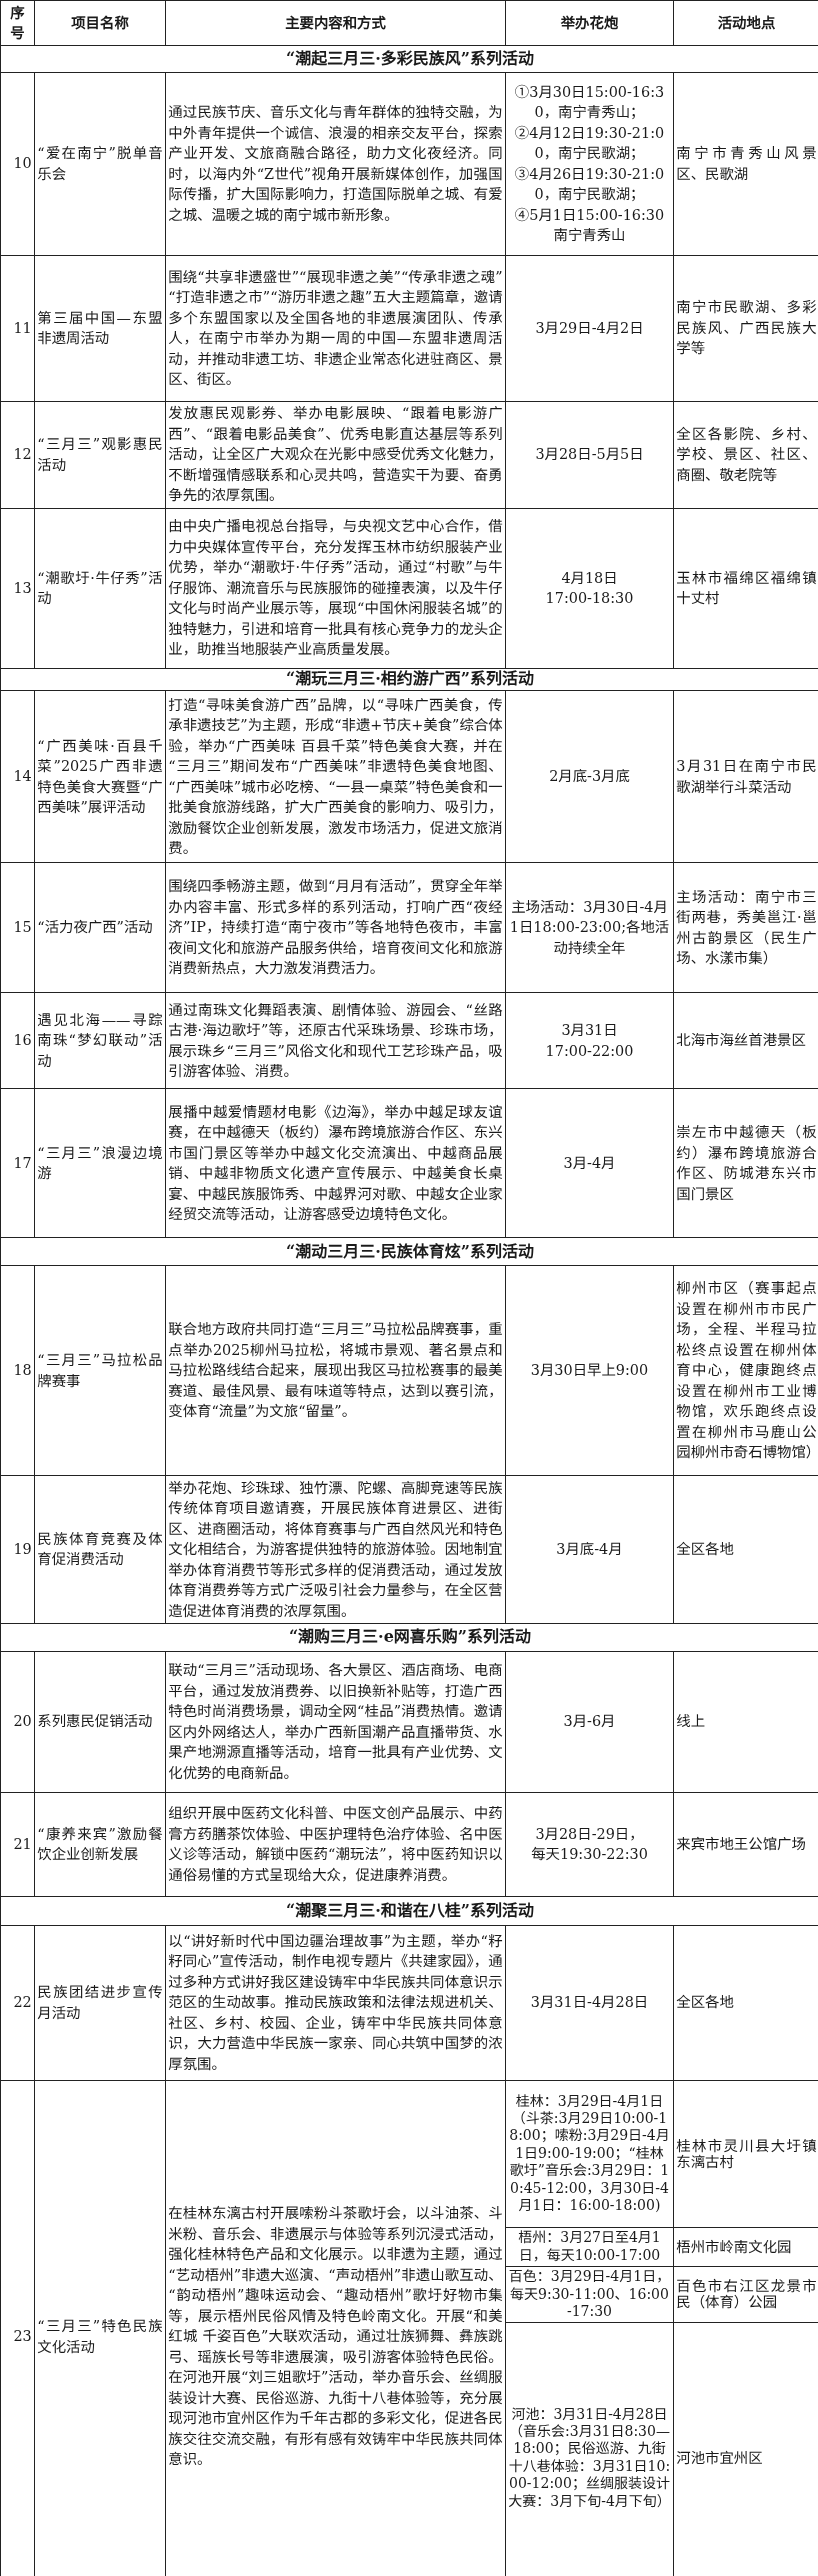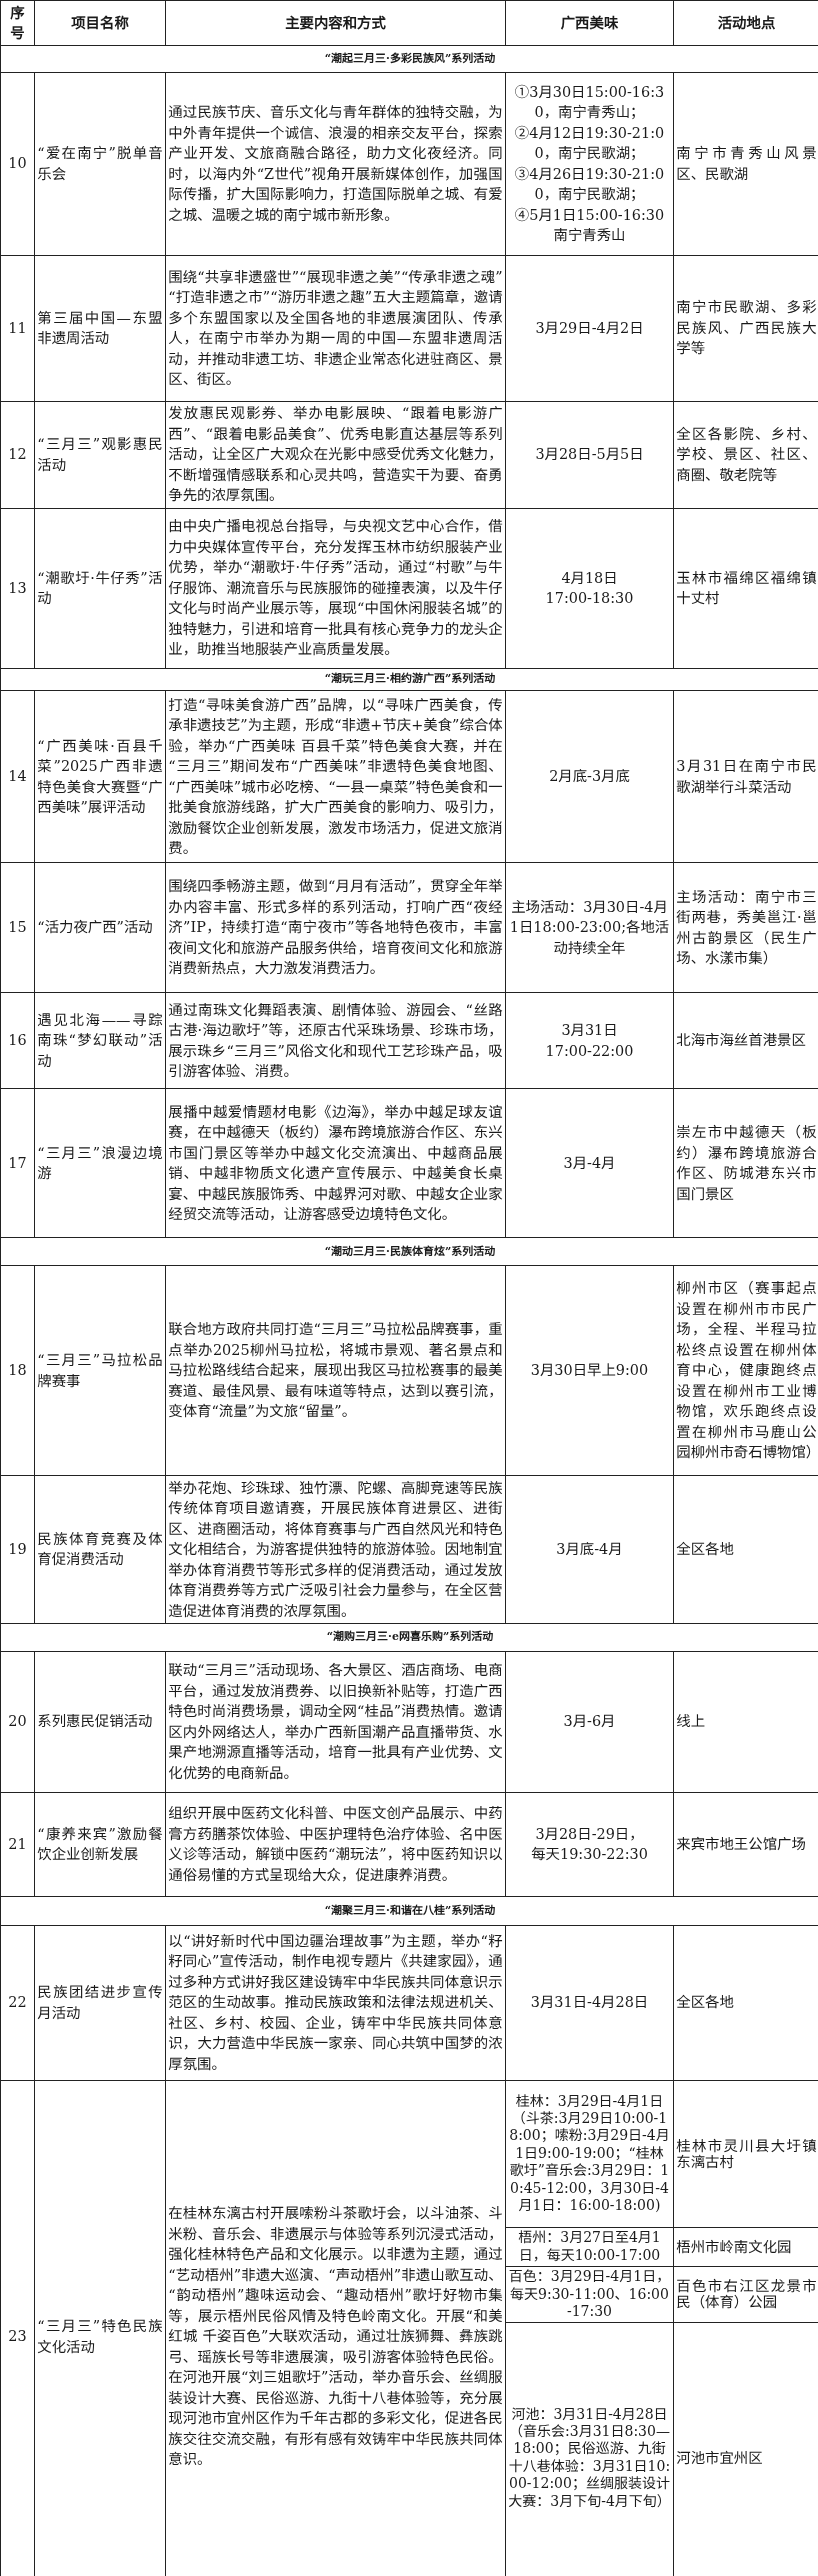--- a/index.html
+++ b/index.html
@@ -8,22 +8,22 @@
   table.doc td,table.doc th{
     border:1.1px solid #222;
     vertical-align:middle;
     padding:1.5px 2.3px;
     font-size:14.4px;
     line-height:20.5px;
     word-break:break-all;
     box-sizing:border-box;
   }
   th.col-h{font-size:15px;font-weight:bold;text-align:center;line-height:20px;padding:0 1.5px;}
-  tr.sec td{font-weight:bold;font-size:11px;text-align:center;line-height:20px;padding:0.8px 1.5px;}
-  td.c-no{text-align:center;padding:0;margin-left:28px;}
+  tr.sec td{font-weight:bold;font-size:16px;text-align:center;line-height:20px;padding:0.8px 1.5px;}
+  td.c-no{text-align:right;padding:0;margin-left:28px;}
   td.c-name{text-align:justify;padding:1.5px 3px;}
   td.c-content{text-align:justify;padding:1.5px 3.8px;}
   td.c-time{text-align:center;white-space:pre-line;}
   td.c-loc{text-align:justify;padding:1.5px 3px;}
   td.v-top{vertical-align:top;padding-top:18px;}
   tr.sub td.c-time{font-size:14px;line-height:17.4px;}
   tr.sub td.c-loc{line-height:16px;margin-top:44px;}
 </style>
 </head>
 <body>
@@ -35,21 +35,21 @@
       <col style="width:340px">
       <col style="width:168px">
       <col style="width:146px">
   </colgroup>
 
   <tbody>
       <tr style="height:44px">
     <th class="col-h">序号</th>
     <th class="col-h">项目名称</th>
     <th class="col-h">主要内容和方式</th>
-    <th class="col-h">广西美味</th>
+    <th class="col-h">举办花炮</th>
     <th class="col-h">活动地点</th>
   </tr>
 
   <tr class="sec" style="height:26.5px">
     <td colspan="5">“潮起三月三·多彩民族风”系列活动</td>
   </tr>
 
   <tr style="height:183px">
     <td class="c-no">10</td>
     <td class="c-name">“爱在南宁”脱单音乐会</td>

